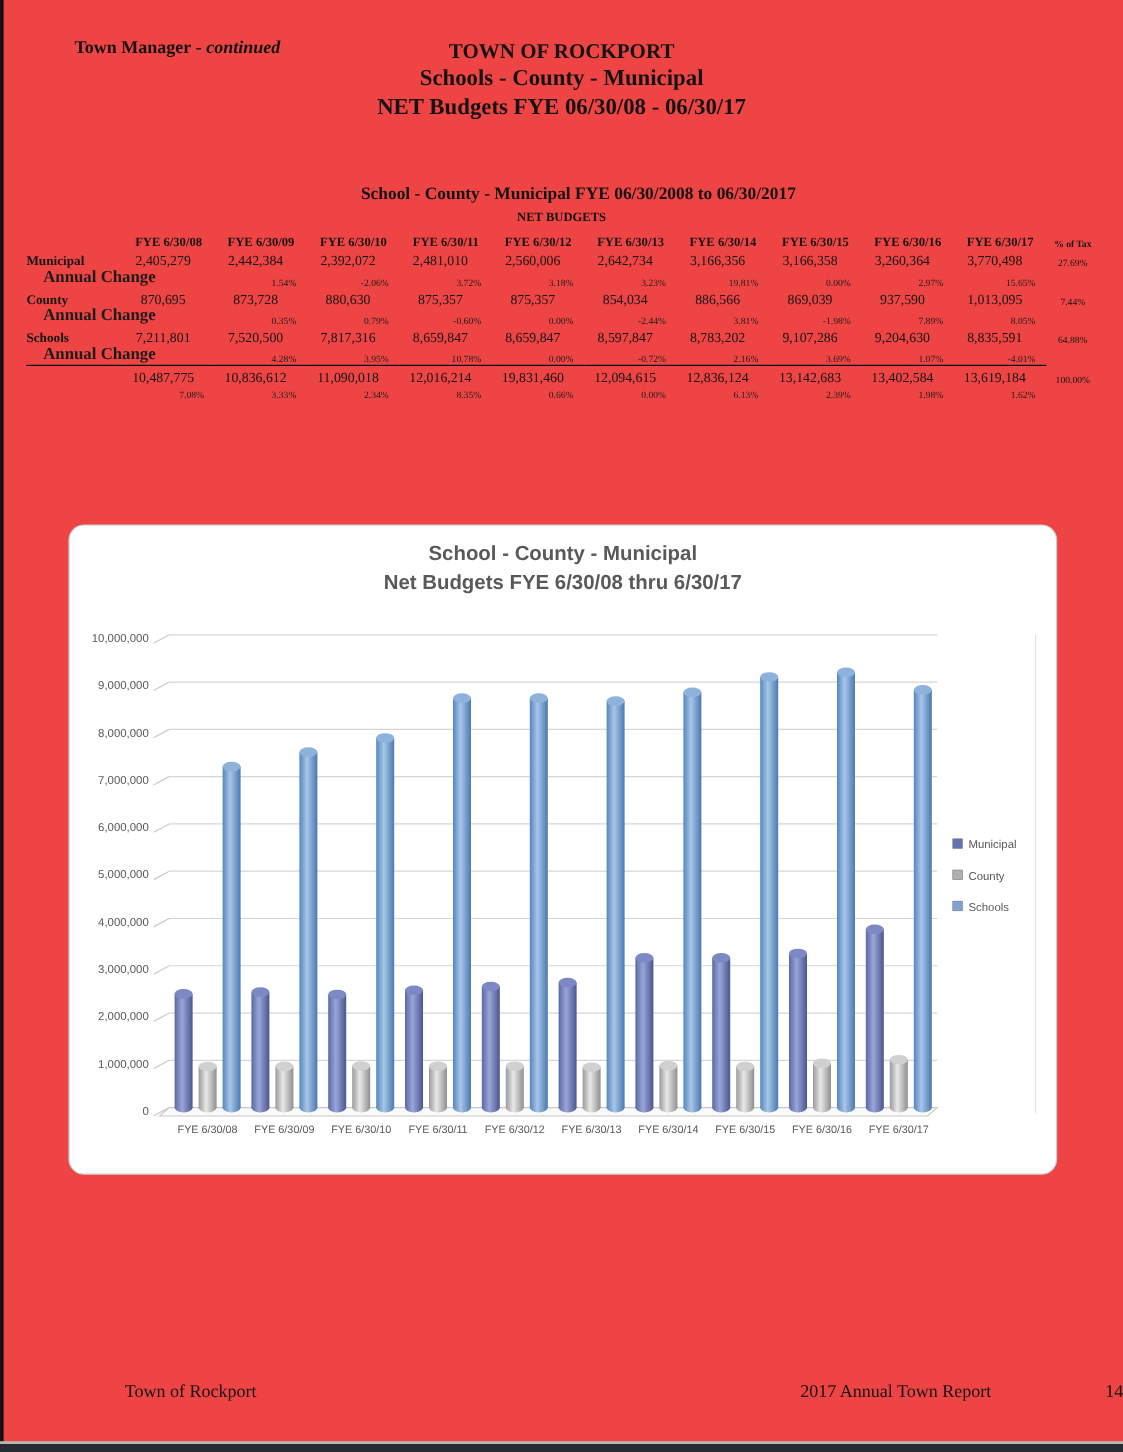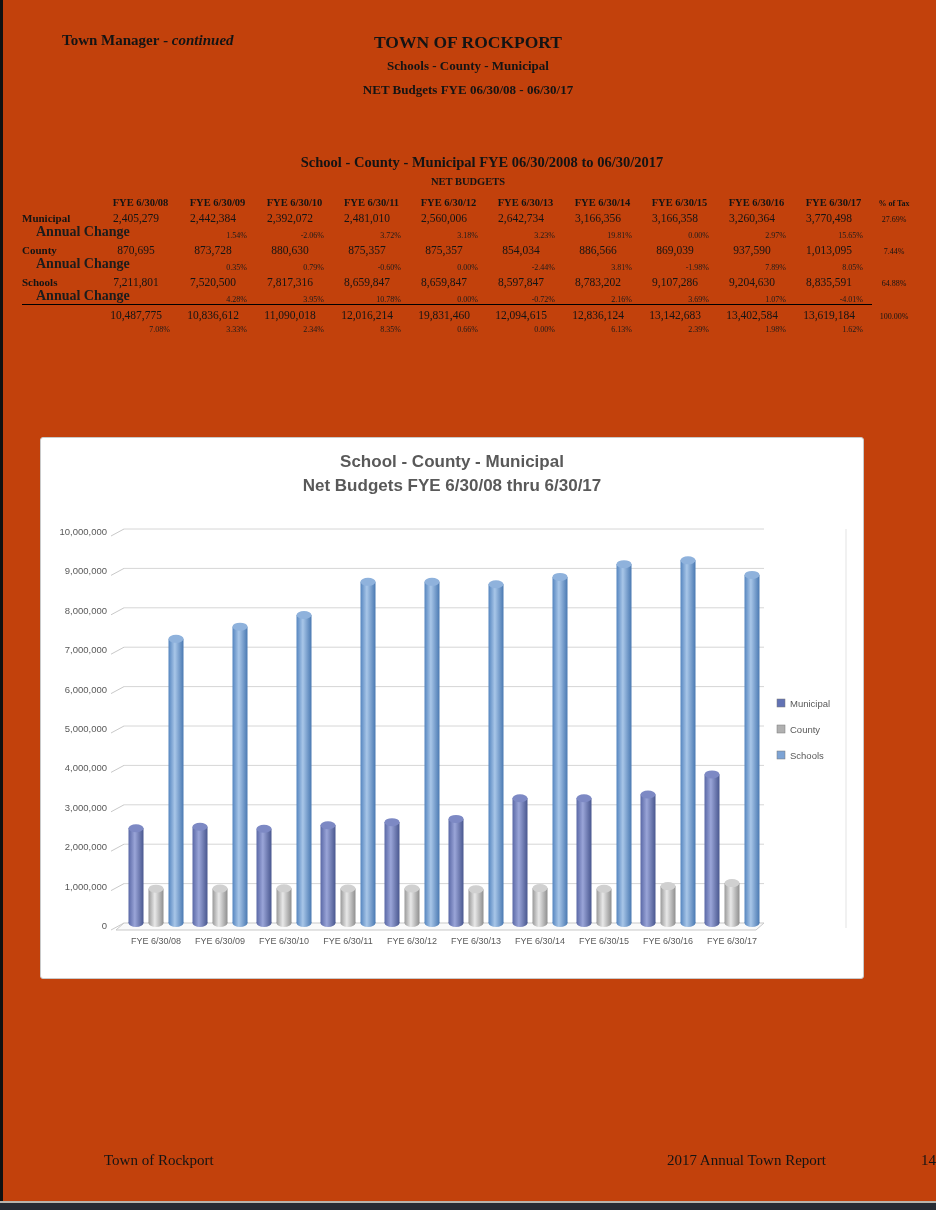--- a/index.html
+++ b/index.html
@@ -1,48 +1,48 @@
 <!DOCTYPE html>
 <html><head>
 <meta charset="utf-8">
 <style>
   html,body{margin:0;padding:0;background:#e8e8e8;}
-  #page{position:relative;width:936px;height:1210px;background:#c2410c;overflow:hidden;
+  #page{position:relative;width:936px;height:1210px;background:#ef4444;overflow:hidden;
         font-family:"Liberation Serif",serif;color:#141414;text-decoration:underline;}
   
   #edge-left{position:absolute;left:0;top:0;width:3px;height:1210px;background:#111;}
   #edge-bottom{position:absolute;left:0;bottom:0;width:936px;height:9px;
                background:linear-gradient(#b9b4ac 0 2px,#272b33 2px 100%);}
   
   #hdr-left{position:absolute;left:62px;top:32px;font-size:15px;font-weight:bold;}
   #hdr-left .it{font-style:italic;font-weight:600;}
   #title-block{position:absolute;left:0;top:30px;width:936px;text-align:center;line-height:24px;}
   #title-block .t1{font-size:17.5px;font-weight:bold;}
-  #title-block .t2,#title-block .t3{font-size:13px;font-weight:bold;}
+  #title-block .t2,#title-block .t3{font-size:19px;font-weight:bold;}
   
   #tbl-title{position:absolute;left:0;top:154px;width:936px;text-align:center;
              font-size:14.5px;font-weight:bold;padding-left:14px;}
   #tbl-sub{position:absolute;left:0;top:176px;width:936px;text-align:center;
            font-size:10.5px;font-weight:bold;}
   #tbl-wrap{position:absolute;left:22px;top:192px;width:900px;}
   table{border-collapse:collapse;table-layout:fixed;width:896px;}
   col.c-lbl{width:80px;} col.c-num{width:77px;} col.c-pct{width:46px;}
   td{padding:0;margin:0;vertical-align:bottom;white-space:nowrap;overflow:visible;}
   tr.hdr td{font-size:10.5px;font-weight:bold;text-align:center;height:16px;}
   tr.hdr td.pct{font-size:8px;text-align:center;padding-right:2px;}
   tr.main td,tr.total td{font-size:11.5px;height:16px;text-align:center;padding-right:9px;}
   tr.main td.lbl,tr.total td.lbl{font-weight:bold;text-align:left;padding:0;font-size:11px;}
   tr.main td.pct,tr.total td.pct{font-size:8px;padding-right:2px;}
   tr.change td{font-size:8px;height:13px;text-align:right;padding-right:9px;color:#1c1c1c;}
   tr.change td.lbl{font-weight:bold;font-style:normal;text-align:right;padding-left:14px;font-size:14px;}
   tr.change td.pct{padding-right:2px;}
   tr.total td:not(.pct){border-top:1.5px solid #000;margin-top:16px;}
   
-  #chart-box{position:absolute;left:40px;top:437px;width:822px;height:540px;background:#fff;
-             border:1px solid #c9c9c9;border-radius:3px;
+  #chart-box{position:absolute;left:57px;top:437px;width:822px;height:540px;background:#fff;
+             border:1px solid #c9c9c9;border-radius:13px;
              font-family:"Liberation Sans",sans-serif;}
   #chart-title{position:absolute;left:0;top:12px;width:822px;text-align:center;color:#595959;
                font-weight:bold;font-size:17px;line-height:24px;}
   #chart-svg-holder{position:absolute;left:0;top:70px;width:822px;height:450px;}
   svg{font-family:"Liberation Sans",sans-serif;}
   
   #footer{position:absolute;left:0;top:1152px;width:936px;font-size:15px;}
   #footer .fl{position:absolute;left:104px;}
   #footer .fc{position:absolute;left:0;width:936px;text-align:right;}
   #footer .fr{position:absolute;right:110px;}

